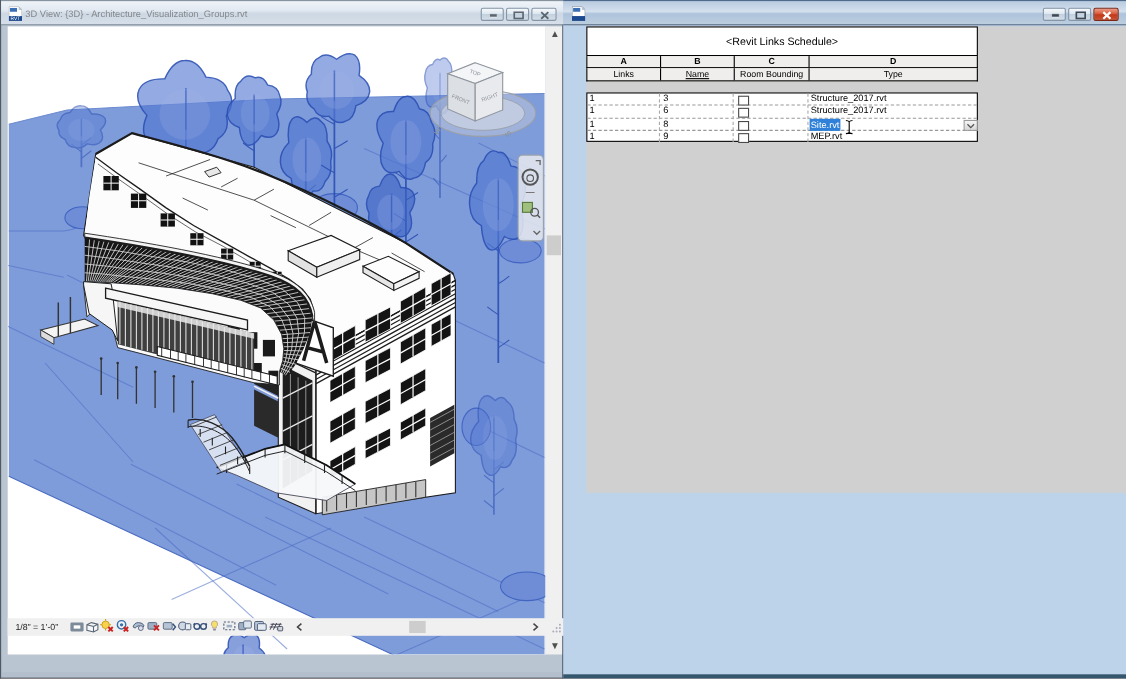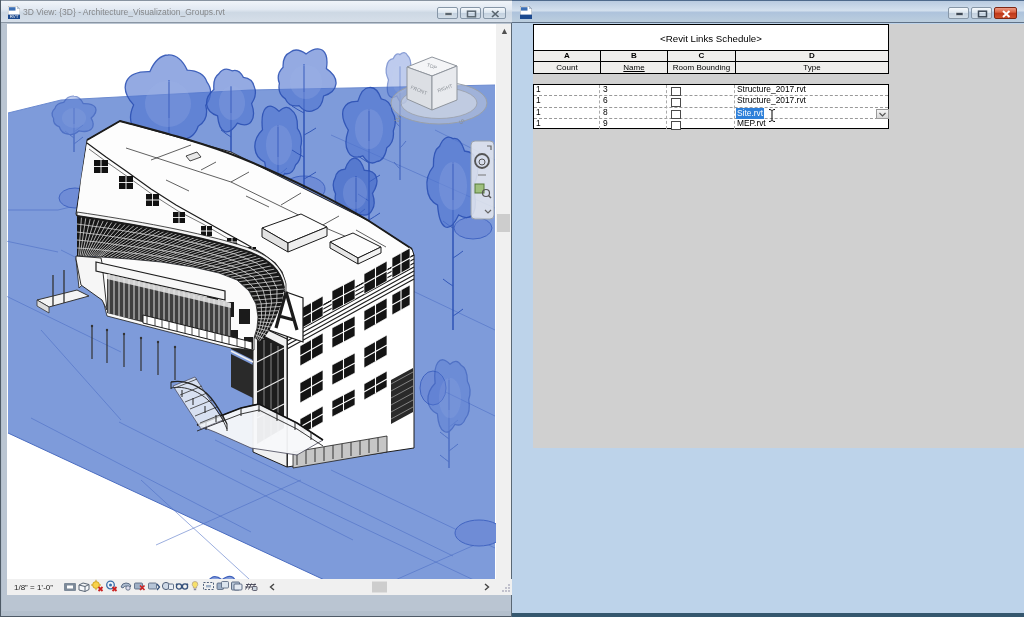--- a/index.html
+++ b/index.html
@@ -12,21 +12,21 @@
   #lwin { left:0; top:0; width:512px; height:617px; background:#b3bfcc;
           border-left:1px solid #4e5a66; border-bottom:1px solid #4e5a66; }
   #ltbar { left:0; top:0; width:512px; height:23px;
     background:linear-gradient(#f0f4f9 0%,#e2e9f2 40%,#cdd8e4 55%,#d6dfe9 100%);
     border-top:1px solid #8893a0; border-bottom:1px solid #8a96a4; }
   #ltitle { left:22px; top:7px; font-size:8.5px; color:#85878a; white-space:nowrap; }
   #lborder { left:1px; top:23px; width:510px; height:588px; background:#bac5d2; }
   #lview  { left:6px; top:24px; width:489px; height:571px; background:#ffffff; overflow:hidden; }
   #vsb { left:495px; top:24px; width:15px; height:571px; background:#f0f0f0; }
   #vsb .thumb { left:1px; top:190px; width:13px; height:18px; background:#cdcdcd; }
-  #hstrip { left:6px; top:579px; width:584px; height:16px; background:#f0f0f0; }
+  #hstrip { left:6px; top:562px; width:584px; height:16px; background:#f0f0f0; }
   .arr { color:#505050; font-size:9px; line-height:9px; }
 
   
   .tb { position:absolute; width:21px; height:12px;  border:1px solid #8696a7; border-radius:2px;
         background:linear-gradient(#f6f9fc 0%,#dde7f0 45%,#c2d0df 50%,#d3dee8 100%); }
   .tb.red { background:linear-gradient(#ec9a85 0%,#dd6443 40%,#c0391b 55%,#cf4f2b 100%); border-color:#7e2613; }
   .tb svg { position:absolute; left:0; top:0; }
 
   
   #rwin { left:512px; top:0; width:512px; height:617px; background:#bdd3ea; }
@@ -638,21 +638,21 @@
         </div>
 
         <div class="trow hdr" style="top:27px;height:11px;border:1px solid #000;border-top:none;line-height:10px;font-weight:bold;font-size:8px;">
           <div class="cell" style="left:0;width:66px;border-left:none;">A</div>
           <div class="cell" style="left:66px;width:67px;">B</div>
           <div class="cell" style="left:133px;width:68px;">C</div>
           <div class="cell" style="left:201px;width:153px;">D</div>
         </div>
 
         <div class="trow hdr" style="top:38px;height:12px;border:1px solid #000;border-top:none;line-height:11px;font-size:8px;">
-          <div class="cell" style="left:0;width:66px;border-left:none;">Count</div>
+          <div class="cell" style="left:0;width:66px;border-left:none;">Links</div>
           <div class="cell" style="left:66px;width:67px;text-decoration:underline;">Name</div>
           <div class="cell" style="left:133px;width:68px;">Room Bounding</div>
           <div class="cell" style="left:201px;width:153px;">Type</div>
         </div>
 
         <div class="trow" style="top:60px;height:45px;border:1px solid #000;background:#fff;">
           <div class="abs" style="left:0;top:10px;width:354px;border-top:1px dashed #999;"></div>
           <div class="abs" style="left:0;top:22px;width:354px;border-top:1px dashed #999;"></div>
           <div class="abs" style="left:0;top:33px;width:354px;border-top:1px dashed #999;"></div>
           <div class="abs" style="left:65px;top:0;height:44px;border-left:1px dashed #aaa;"></div>

